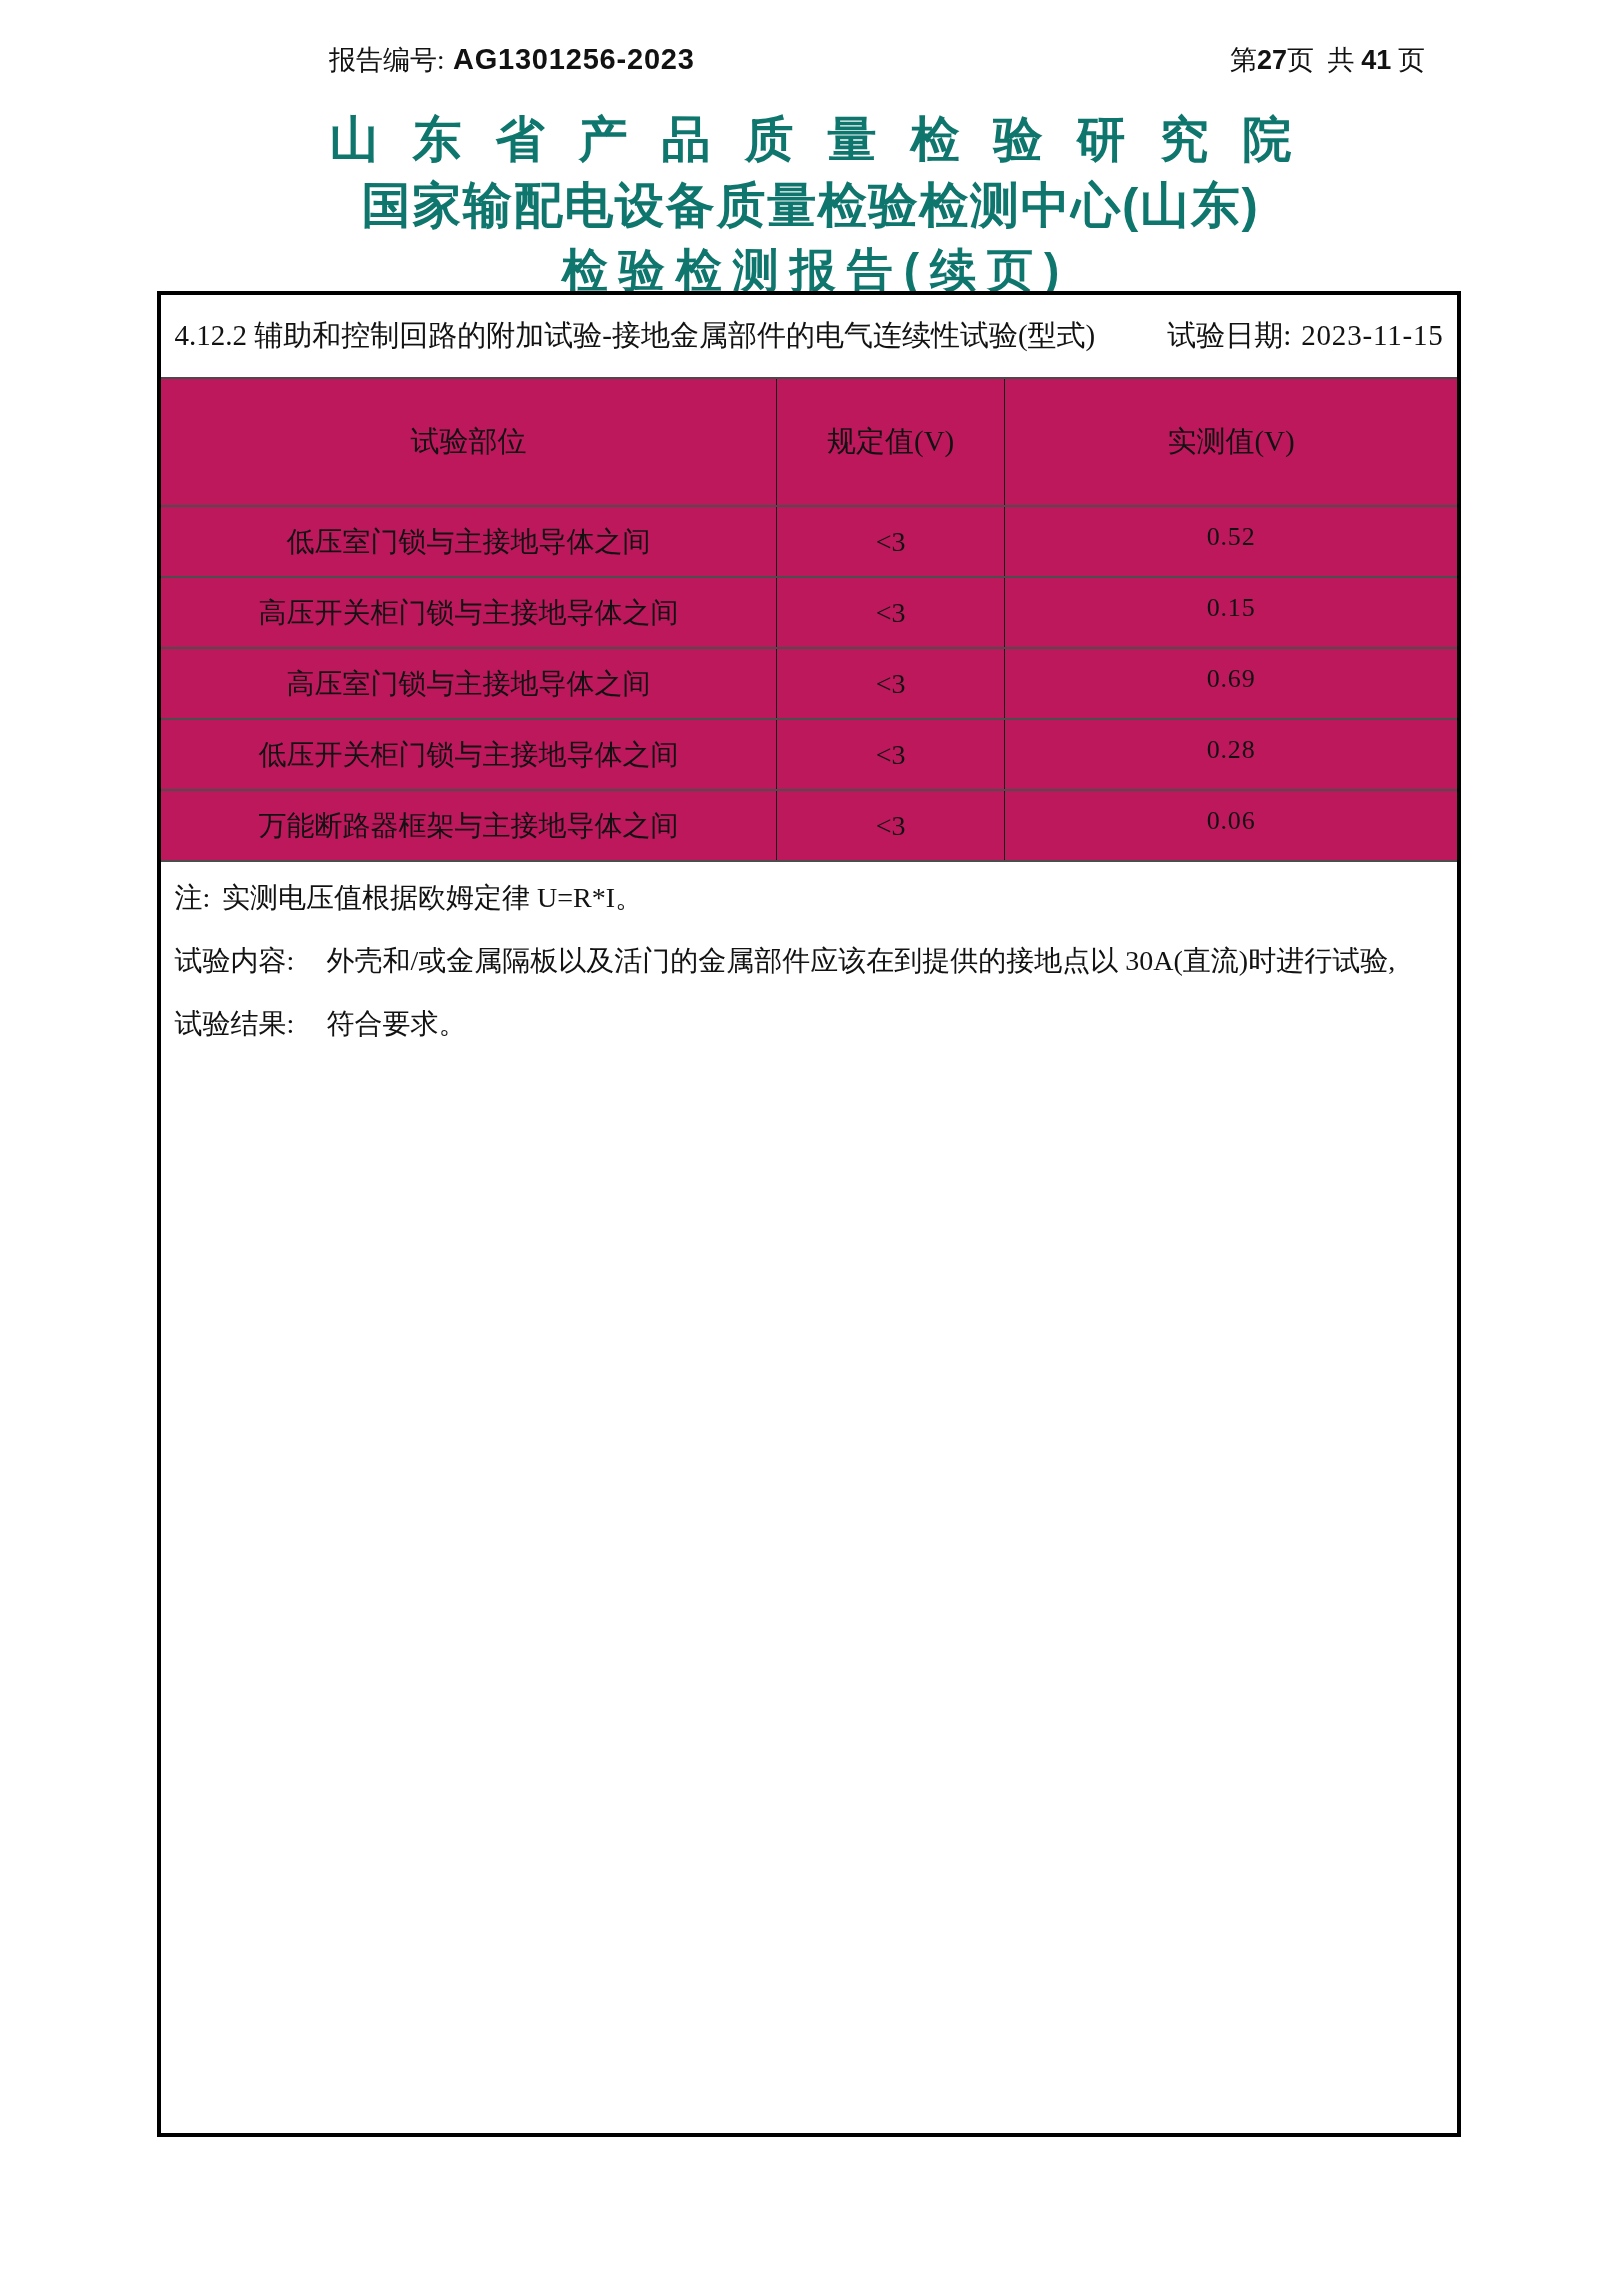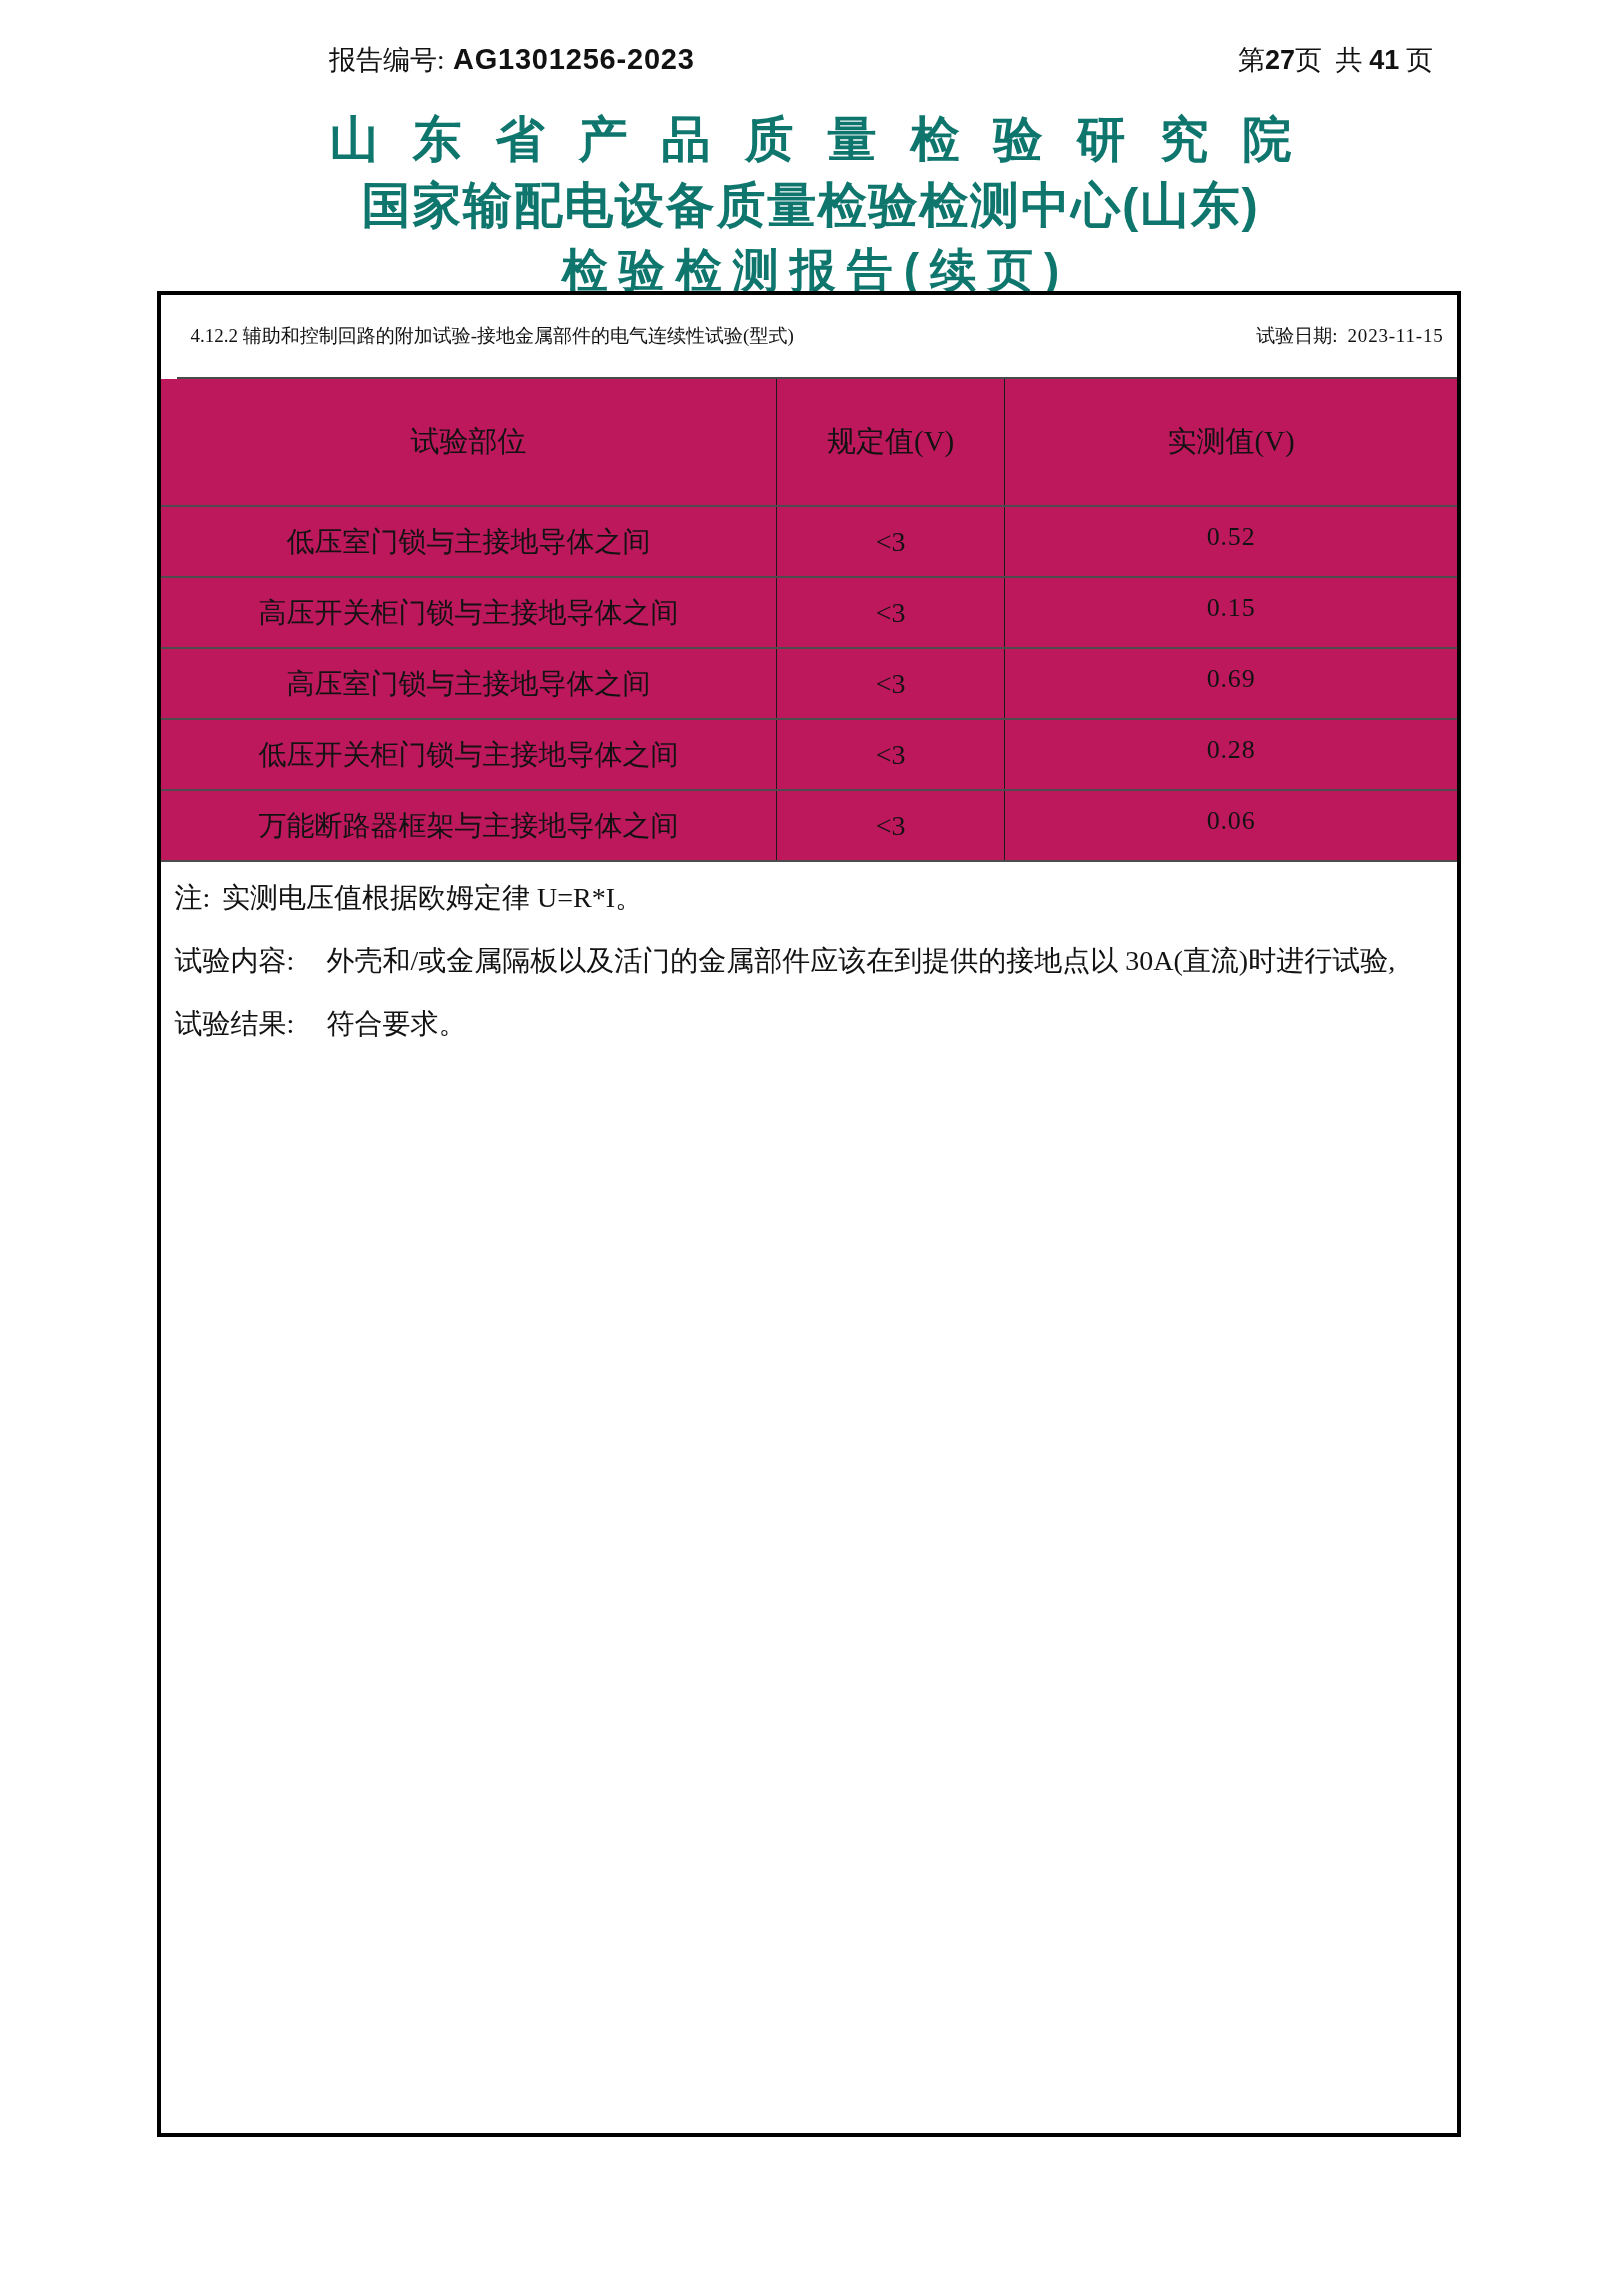--- a/index.html
+++ b/index.html
@@ -6,21 +6,21 @@
   html, body { background: #ffffff; }
   body {
     width: 1621px; height: 2284px;
     position: relative;
     font-family: "Liberation Serif", "DejaVu Serif", serif;
     color: #121212;
   }
 
   
   .page-header {
-    position: absolute; top: 42px; left: 329px; right: 188px;
+    position: absolute; top: 42px; left: 329px; right: 196px;
     display: flex; justify-content: space-between; align-items: flex-end;
     font-size: 27px; line-height: 35px; gap: 27px;
   }
   .report-no { display: flex; align-items: baseline; }
   .report-no .value {
     font-family: "Liberation Sans", "DejaVu Sans", sans-serif;
     font-weight: 700; font-size: 29px; letter-spacing: 0.8px; margin-left: 8.4px;
   }
   .page-info { white-space: pre; }
   .page-info .num {
@@ -44,23 +44,22 @@
     position: absolute; left: 157px; top: 291px;
     width: 1304px; height: 1846px;
     border: 4.2px solid #000000;
     background: #ffffff;
   }
 
   .section-heading {
     height: 84px;
     display: flex; align-items: center; justify-content: space-between;
     padding: 0 13.5px 0 13.5px;
-    font-size: 19px;
+    font-size: 29px;
     border-bottom: 2.5px solid #4a4a4a;
-    margin-left: 16px;
   }
   .section-heading .date-group { white-space: nowrap; }
   .section-heading .date-value { margin-left: 10px; letter-spacing: 0.8px; }
 
   table.results {
     width: 100%; border-collapse: collapse; table-layout: fixed;
   }
   table.results th, table.results td {
     border-left: 1.7px solid #1a1a1a;
     border-right: 1.7px solid #1a1a1a;

